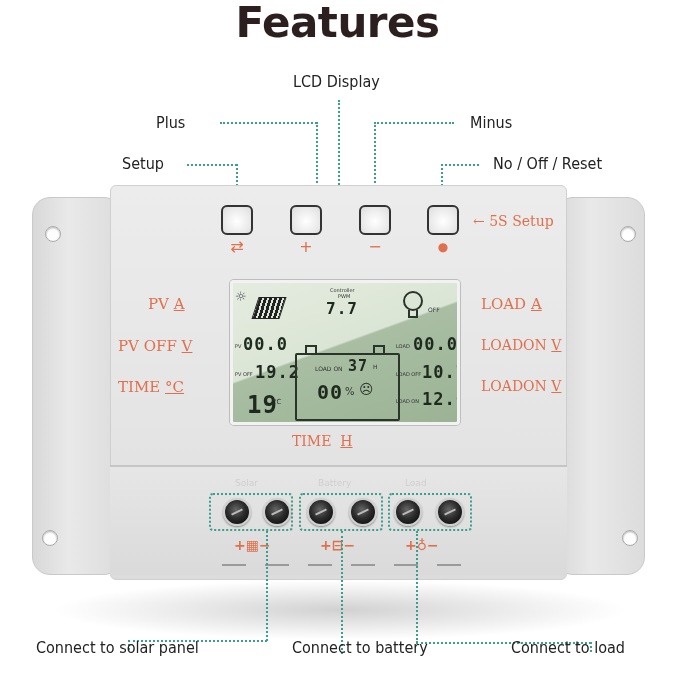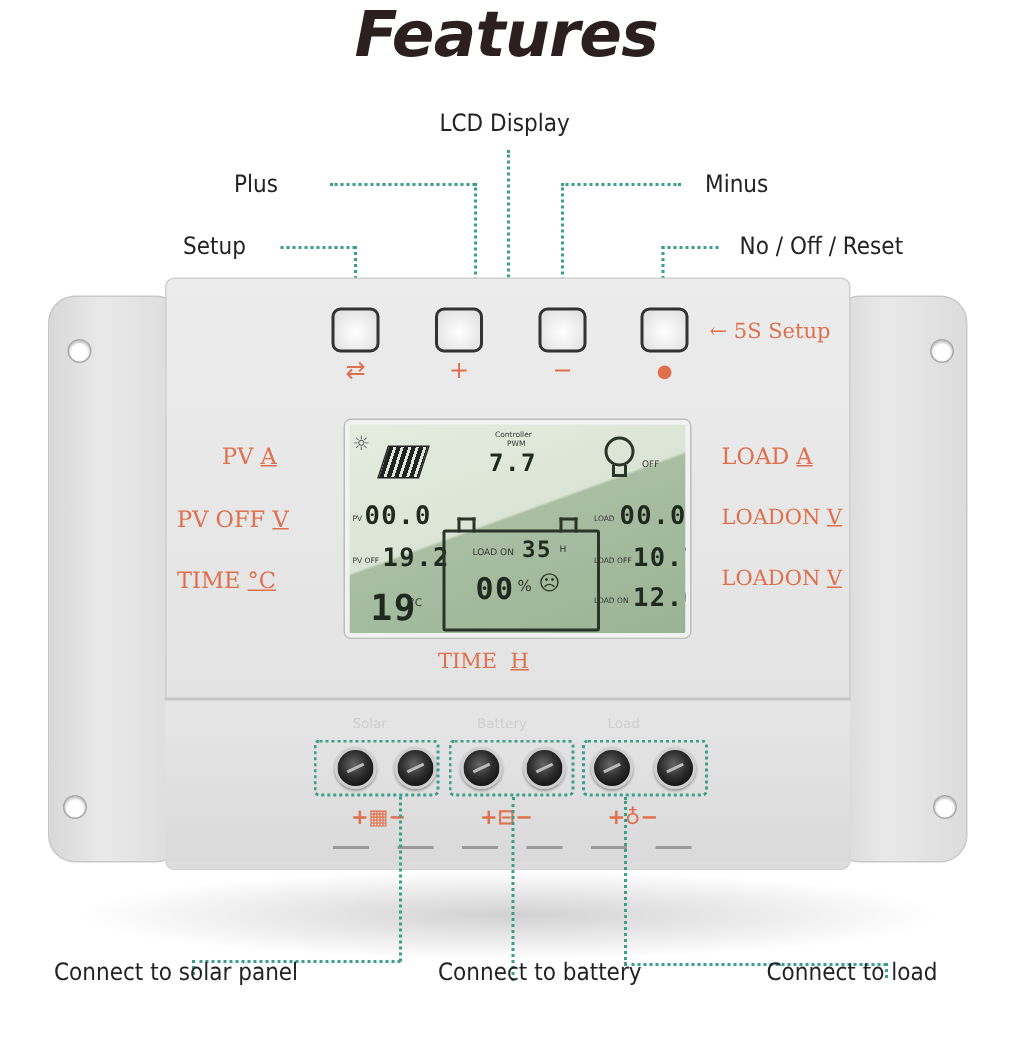--- a/index.html
+++ b/index.html
@@ -29,21 +29,21 @@
   .terminalgrp { border: 2px dotted #3aa08a; border-radius: 4px; }
   .screw { width: 28px; height: 28px; border-radius: 50%; background: radial-gradient(circle at 45% 40%,#666 0%,#2d2d2d 45%,#111 80%); border: 2px solid #cfcfcf; box-shadow: 0 1px 2px rgba(0,0,0,0.4); }
   .screw::after { content: ""; position: absolute; left: 6px; top: 11px; width: 12px; height: 2px; background: #bbb; transform: rotate(-25deg); }
   .termicon { font-family: "DejaVu Sans", sans-serif; color: #e0704d; font-size: 14px; white-space: nowrap; font-weight: bold; }
   .slot { width: 24px; height: 2px; background: #9a9a9a; }
   .engraved { font-size: 9px; color: #cfcfcf; font-family: "DejaVu Sans", sans-serif; }
 </style>
 </head>
 <body>
 
-<div class="abs title" style="top:0;font-style:italic;">Features</div>
+<div class="abs title" style="top:0;">Features</div>
 
 <div class="abs callout" style="left:293px;top:72px;">LCD Display</div>
 <div class="abs callout" style="left:156px;top:113px;">Plus</div>
 <div class="abs callout" style="left:470px;top:113px;">Minus</div>
 <div class="abs callout" style="left:122px;top:154px;">Setup</div>
 <div class="abs callout" style="left:493px;top:154px;">No / Off / Reset</div>
 
 <div class="abs dotv" style="left:338px;top:100px;height:200px;"></div>
 <div class="abs doth" style="left:220px;top:122px;width:97px;"></div>
 <div class="abs dotv" style="left:316px;top:122px;height:100px;"></div>
@@ -96,21 +96,21 @@
   <div class="abs seg" style="left:10px;top:51px;font-size:17px;">00.0</div>
   <div class="abs tiny" style="left:2px;top:88px;">PV OFF</div>
   <div class="abs seg" style="left:22px;top:79px;font-size:17px;">19.2</div>
   <div class="abs seg" style="left:14px;top:108px;font-size:24px;">19</div>
   <div class="abs tiny" style="left:40px;top:115px;font-size:7px;">°C</div>
 
   <div class="abs" style="left:72px;top:62px;width:12px;height:10px;border:2px solid #2a352a;border-bottom:none;"></div>
   <div class="abs" style="left:140px;top:62px;width:12px;height:10px;border:2px solid #2a352a;border-bottom:none;"></div>
   <div class="abs batt"></div>
   <div class="abs tiny" style="left:82px;top:82px;font-size:6px;">LOAD ON</div>
-  <div class="abs seg" style="left:115px;top:74px;font-size:15px;">35</div>
+  <div class="abs seg" style="left:115px;top:74px;font-size:15px;">37</div>
   <div class="abs tiny" style="left:140px;top:80px;font-size:6px;">H</div>
   <div class="abs seg" style="left:84px;top:97px;font-size:20px;">00</div>
   <div class="abs tiny" style="left:112px;top:103px;font-size:10px;">%</div>
   <div class="abs" style="left:126px;top:98px;font-size:14px;color:#2a352a;">☹</div>
 
   <div class="abs tiny" style="left:163px;top:60px;">LOAD</div>
   <div class="abs seg" style="left:180px;top:51px;font-size:17px;">00.0</div>
   <div class="abs tiny" style="left:163px;top:88px;">LOAD OFF</div>
   <div class="abs seg" style="left:189px;top:79px;font-size:17px;">10.7</div>
   <div class="abs tiny" style="left:163px;top:115px;">LOAD ON</div>

